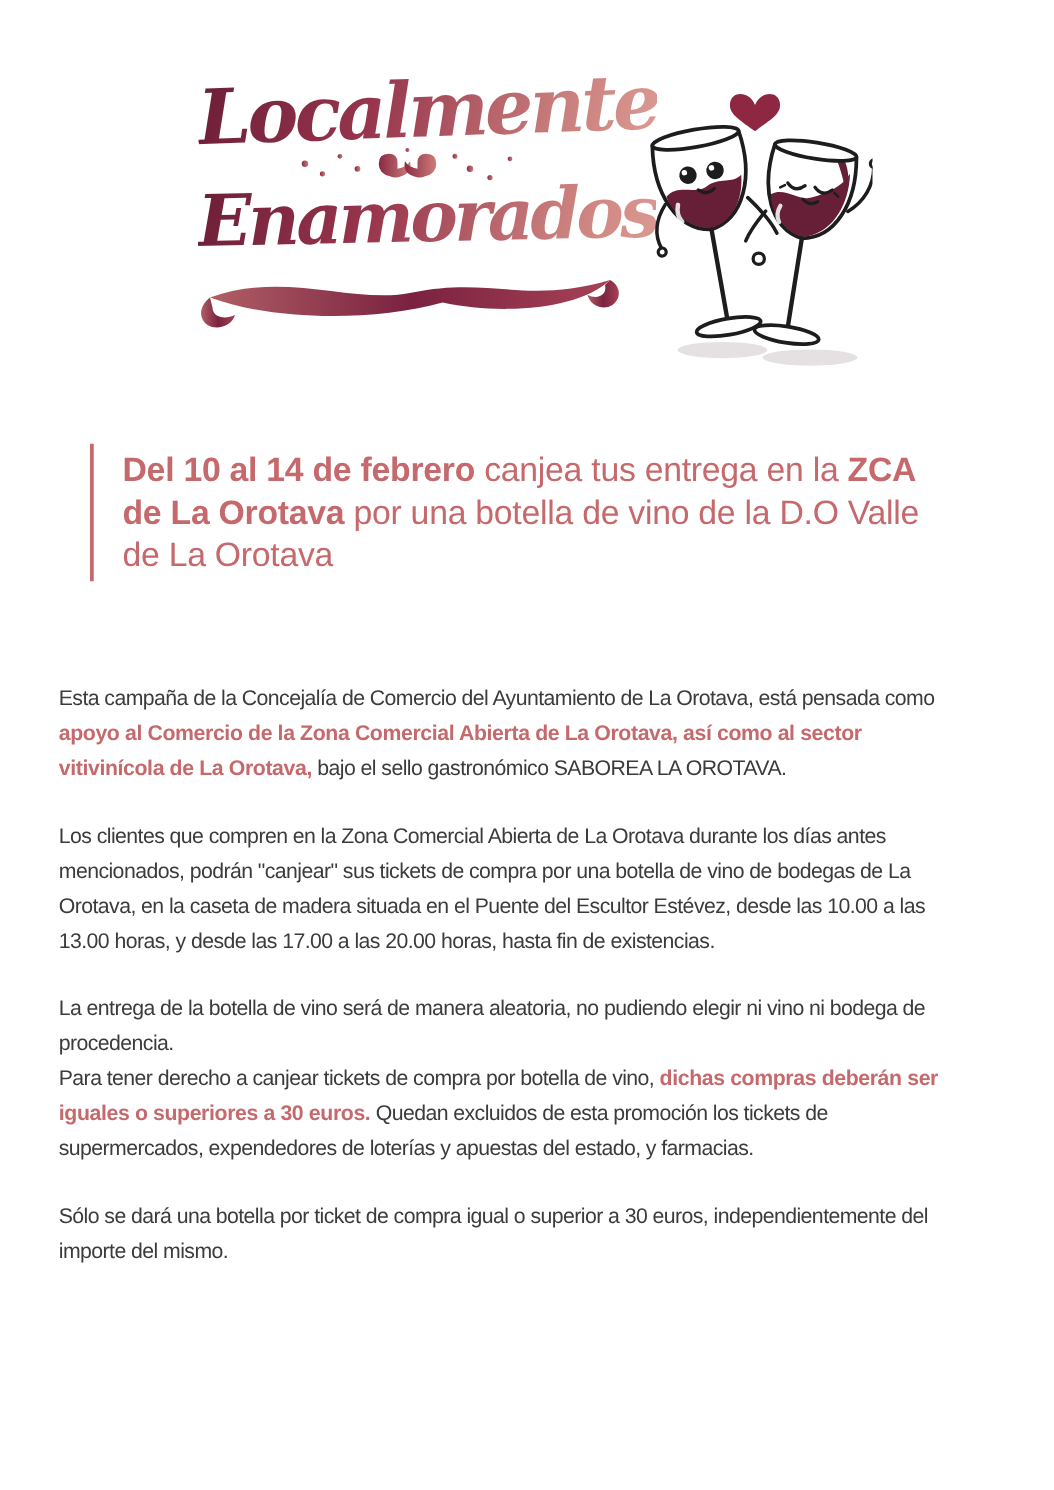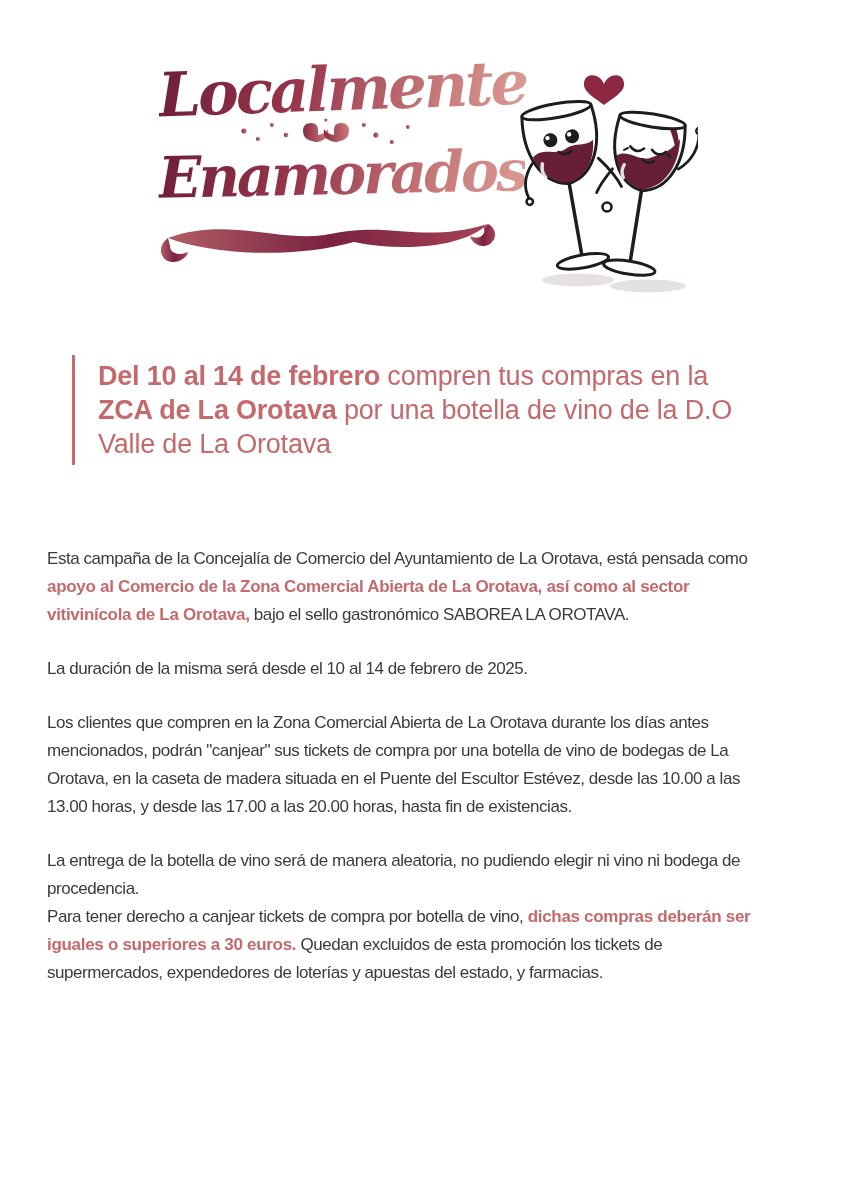--- a/index.html
+++ b/index.html
@@ -135,24 +135,24 @@
         <path d="M33,2 C45,-8 50,-22 48,-36" stroke-width="2.8"></path>
         <circle cx="48" cy="-39" r="3.2" fill="#ffffff" stroke-width="2.5"></circle>
         <path d="M-32,12 C-38,22 -42,30 -44,38" stroke-width="2.8"></path>
       </g>
 
       <circle cx="89" cy="151" r="4.5" fill="#ffffff" stroke="#1d1d1d" stroke-width="2.6"></circle>
     </svg>
   </header>
 
   <section class="highlight">
-    <p><span class="run-bold">Del 10 al 14 de febrero</span><span class="run-normal"> compren tus compras en la </span><span class="run-bold">ZCA de La Orotava</span><span class="run-normal"> por una botella de vino de la D.O Valle de La Orotava</span></p>
+    <p><span class="run-bold">Del 10 al 14 de febrero</span><span class="run-normal"> canjea tus entrega en la </span><span class="run-bold">ZCA de La Orotava</span><span class="run-normal"> por una botella de vino de la D.O Valle de La Orotava</span></p>
   </section>
 
   <main class="bodytext" id="body-paragraphs">
       <p><span class="run-normal">Esta campaña de la Concejalía de Comercio del Ayuntamiento de La Orotava, está pensada como </span><span class="run-red-bold">apoyo al Comercio de la Zona Comercial Abierta de La Orotava, así como al sector vitivinícola de La Orotava,</span><span class="run-normal"> bajo el sello gastronómico SABOREA LA OROTAVA.</span></p>
-      <p><span class="run-normal">La duración de la misma será desde el 10 al 14 de febrero de 2025.</span></p>
       <p><span class="run-normal">Los clientes que compren en la Zona Comercial Abierta de La Orotava durante los días antes mencionados, podrán "canjear" sus tickets de compra por una botella de vino de bodegas de La Orotava, en la caseta de madera situada en el Puente del Escultor Estévez, desde las 10.00 a las 13.00 horas, y desde las 17.00 a las 20.00 horas, hasta fin de existencias.</span></p>
       <p><span class="run-normal">La entrega de la botella de vino será de manera aleatoria, no pudiendo elegir ni vino ni bodega de procedencia.
 Para tener derecho a canjear tickets de compra por botella de vino, </span><span class="run-red-bold">dichas compras deberán ser iguales o superiores a 30 euros.</span><span class="run-normal"> Quedan excluidos de esta promoción los tickets de supermercados, expendedores de loterías y apuestas del estado, y farmacias.</span></p>
+      <p><span class="run-normal">Sólo se dará una botella por ticket de compra igual o superior a 30 euros, independientemente del importe del mismo.</span></p>
     </main>
 
 </div>
 
 </body></html>

